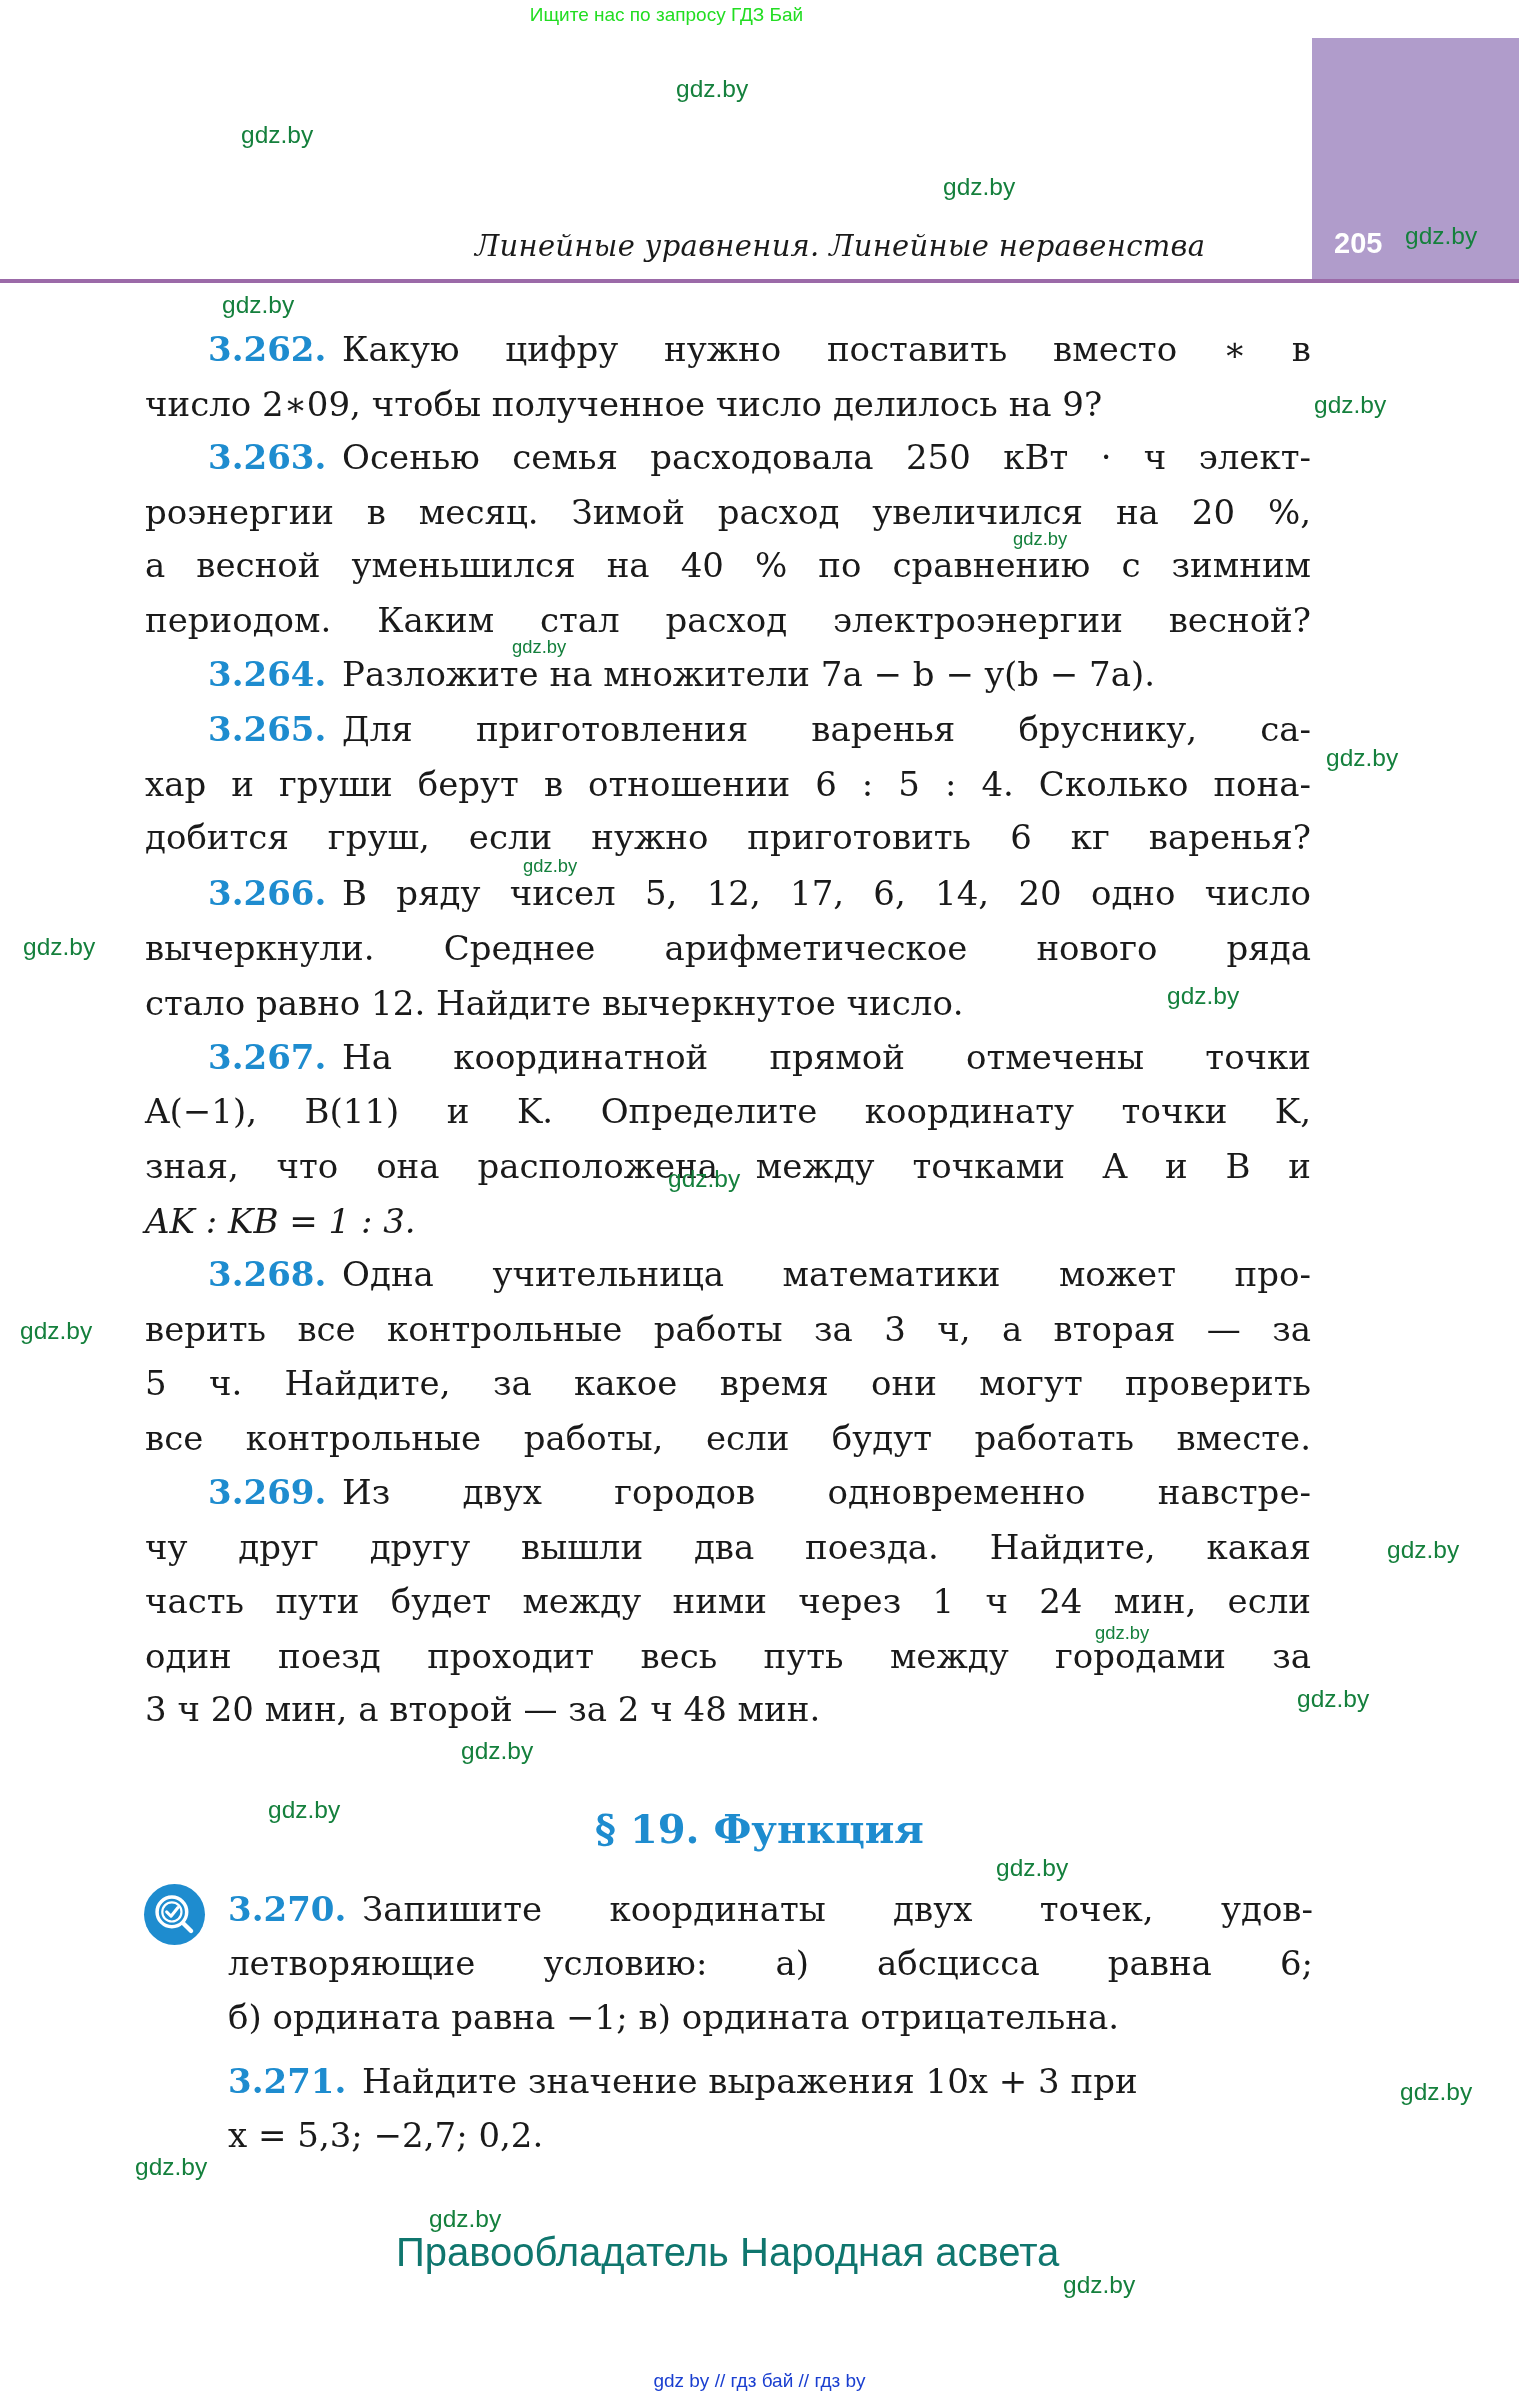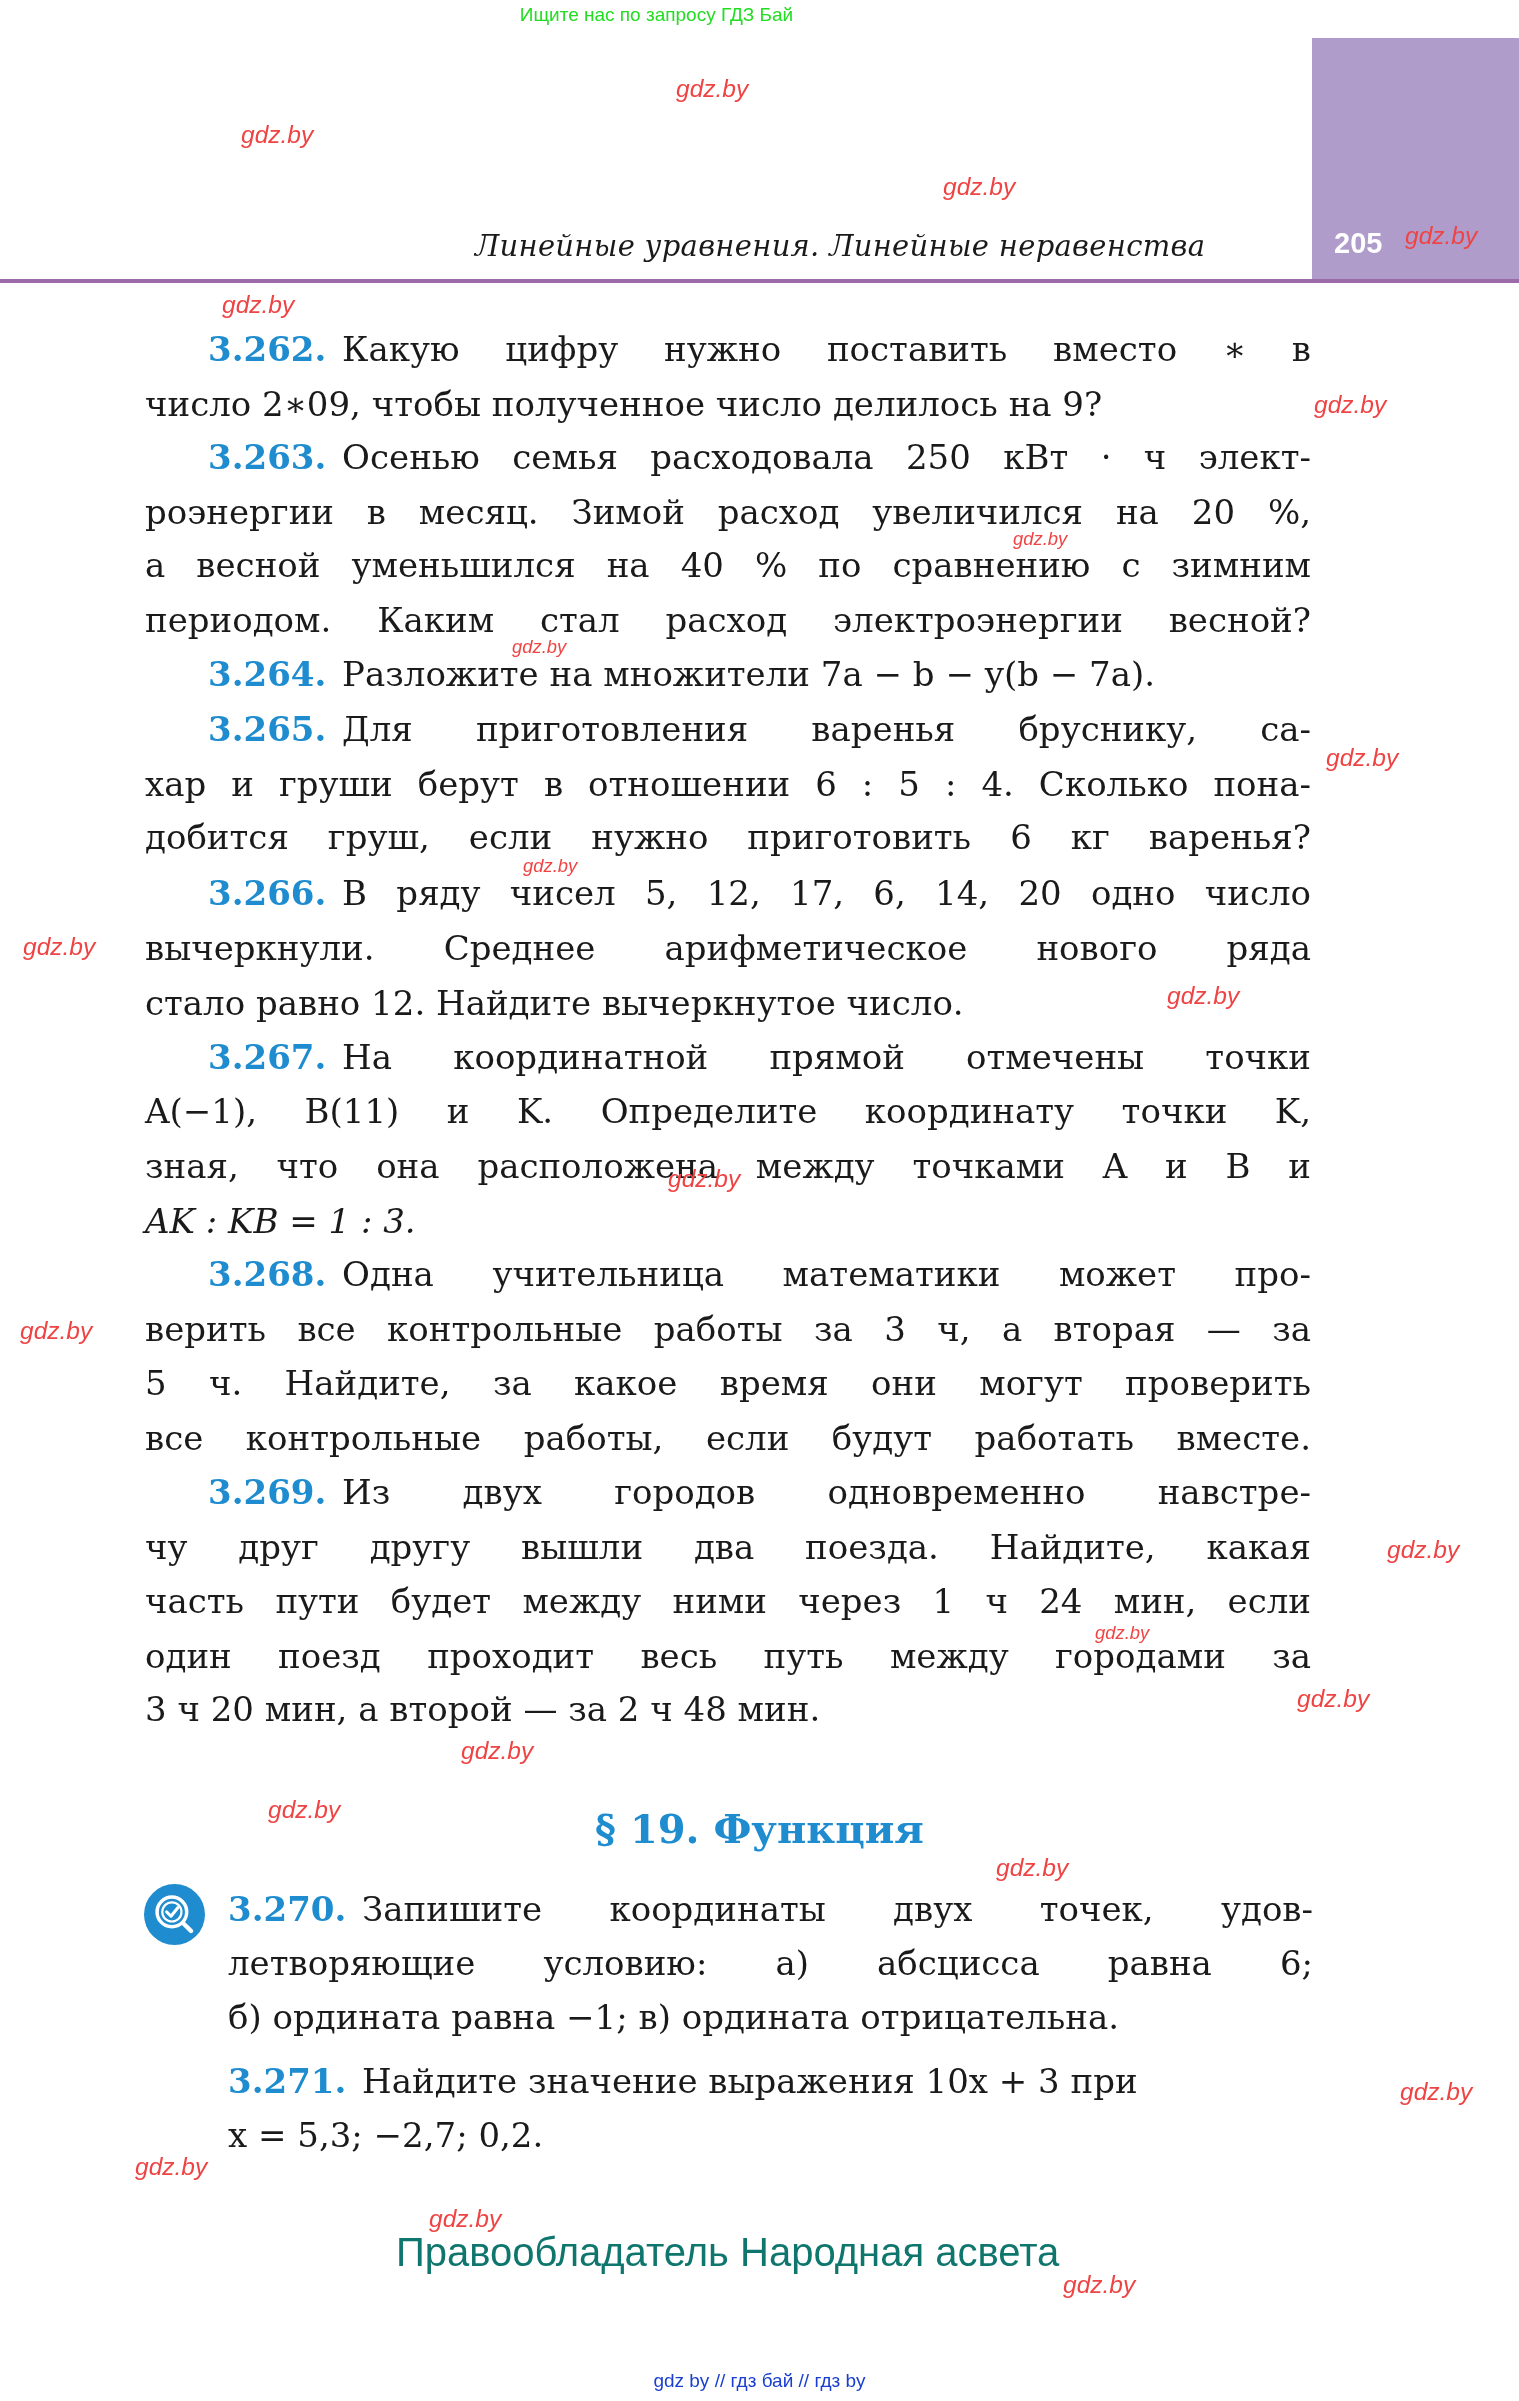--- a/index.html
+++ b/index.html
@@ -1,23 +1,23 @@
 <!DOCTYPE html>
 <html style="font-size:14px"><head>
 <meta charset="utf-8">
 <style>
   html, body { margin:0; padding:0; background:#ffffff; }
   body { width:1519px; height:2401px; position:relative; overflow:hidden; }
   .abs { position:absolute; white-space:nowrap; }
-  .top-banner { left:0; width:1313px; top:3.5px; text-align:center; font-family:"Liberation Sans", sans-serif; font-size:19px; color:#22dd22; }
+  .top-banner { left:0; width:1313px; top:3.5px; text-align:center; font-family:"Liberation Sans", sans-serif; font-size:19px; color:#22dd22;padding-left:10px; }
   .side-tab { left:1312px; top:38px; width:207px; height:242px; background:#b09ccb; }
   .page-num { left:1334px; top:227px; font-family:"Liberation Sans", sans-serif; font-weight:bold; font-size:29px; color:#ffffff; }
   .header-rule { left:0; top:279px; width:1519px; height:3.5px; background:#9b6aa8; }
   .running-head { left:475px; top:229px; font-family:"DejaVu Serif", serif; font-size:29px; color:#1a1a1a; letter-spacing:0.3px;font-style:italic; }
-  .wm { font-family:"Liberation Sans", sans-serif; font-size:24.5px; color:#ef4444;font-style:italic; }
+  .wm { font-family:"Liberation Sans", sans-serif; font-size:24.5px; color:#15803d; }
   .wm.small { font-size:18.4px; }
   .line { font-family:"DejaVu Serif", serif; font-size:34px; color:#1a1a1a; height:54px; line-height:54px; }
   .line.just { text-align:justify; text-align-last:justify; width:1166px; }
   .line.cont { left:145px; }
   .line.first { left:208px; }
   .line.first.just { width:1103px; }
   .num { color:#1e8ccf; font-weight:bold; margin-right:15.8px; }
   .it { font-style:italic; }
   .section-title { left:0; width:1519px; top:1805px; text-align:center; font-family:"DejaVu Serif", serif; font-weight:bold; font-size:40px; color:#1e8ccf; }
   .badge { left:144px; top:1884px; width:61px; height:61px; border-radius:50%; background:#1e8ccf; }

